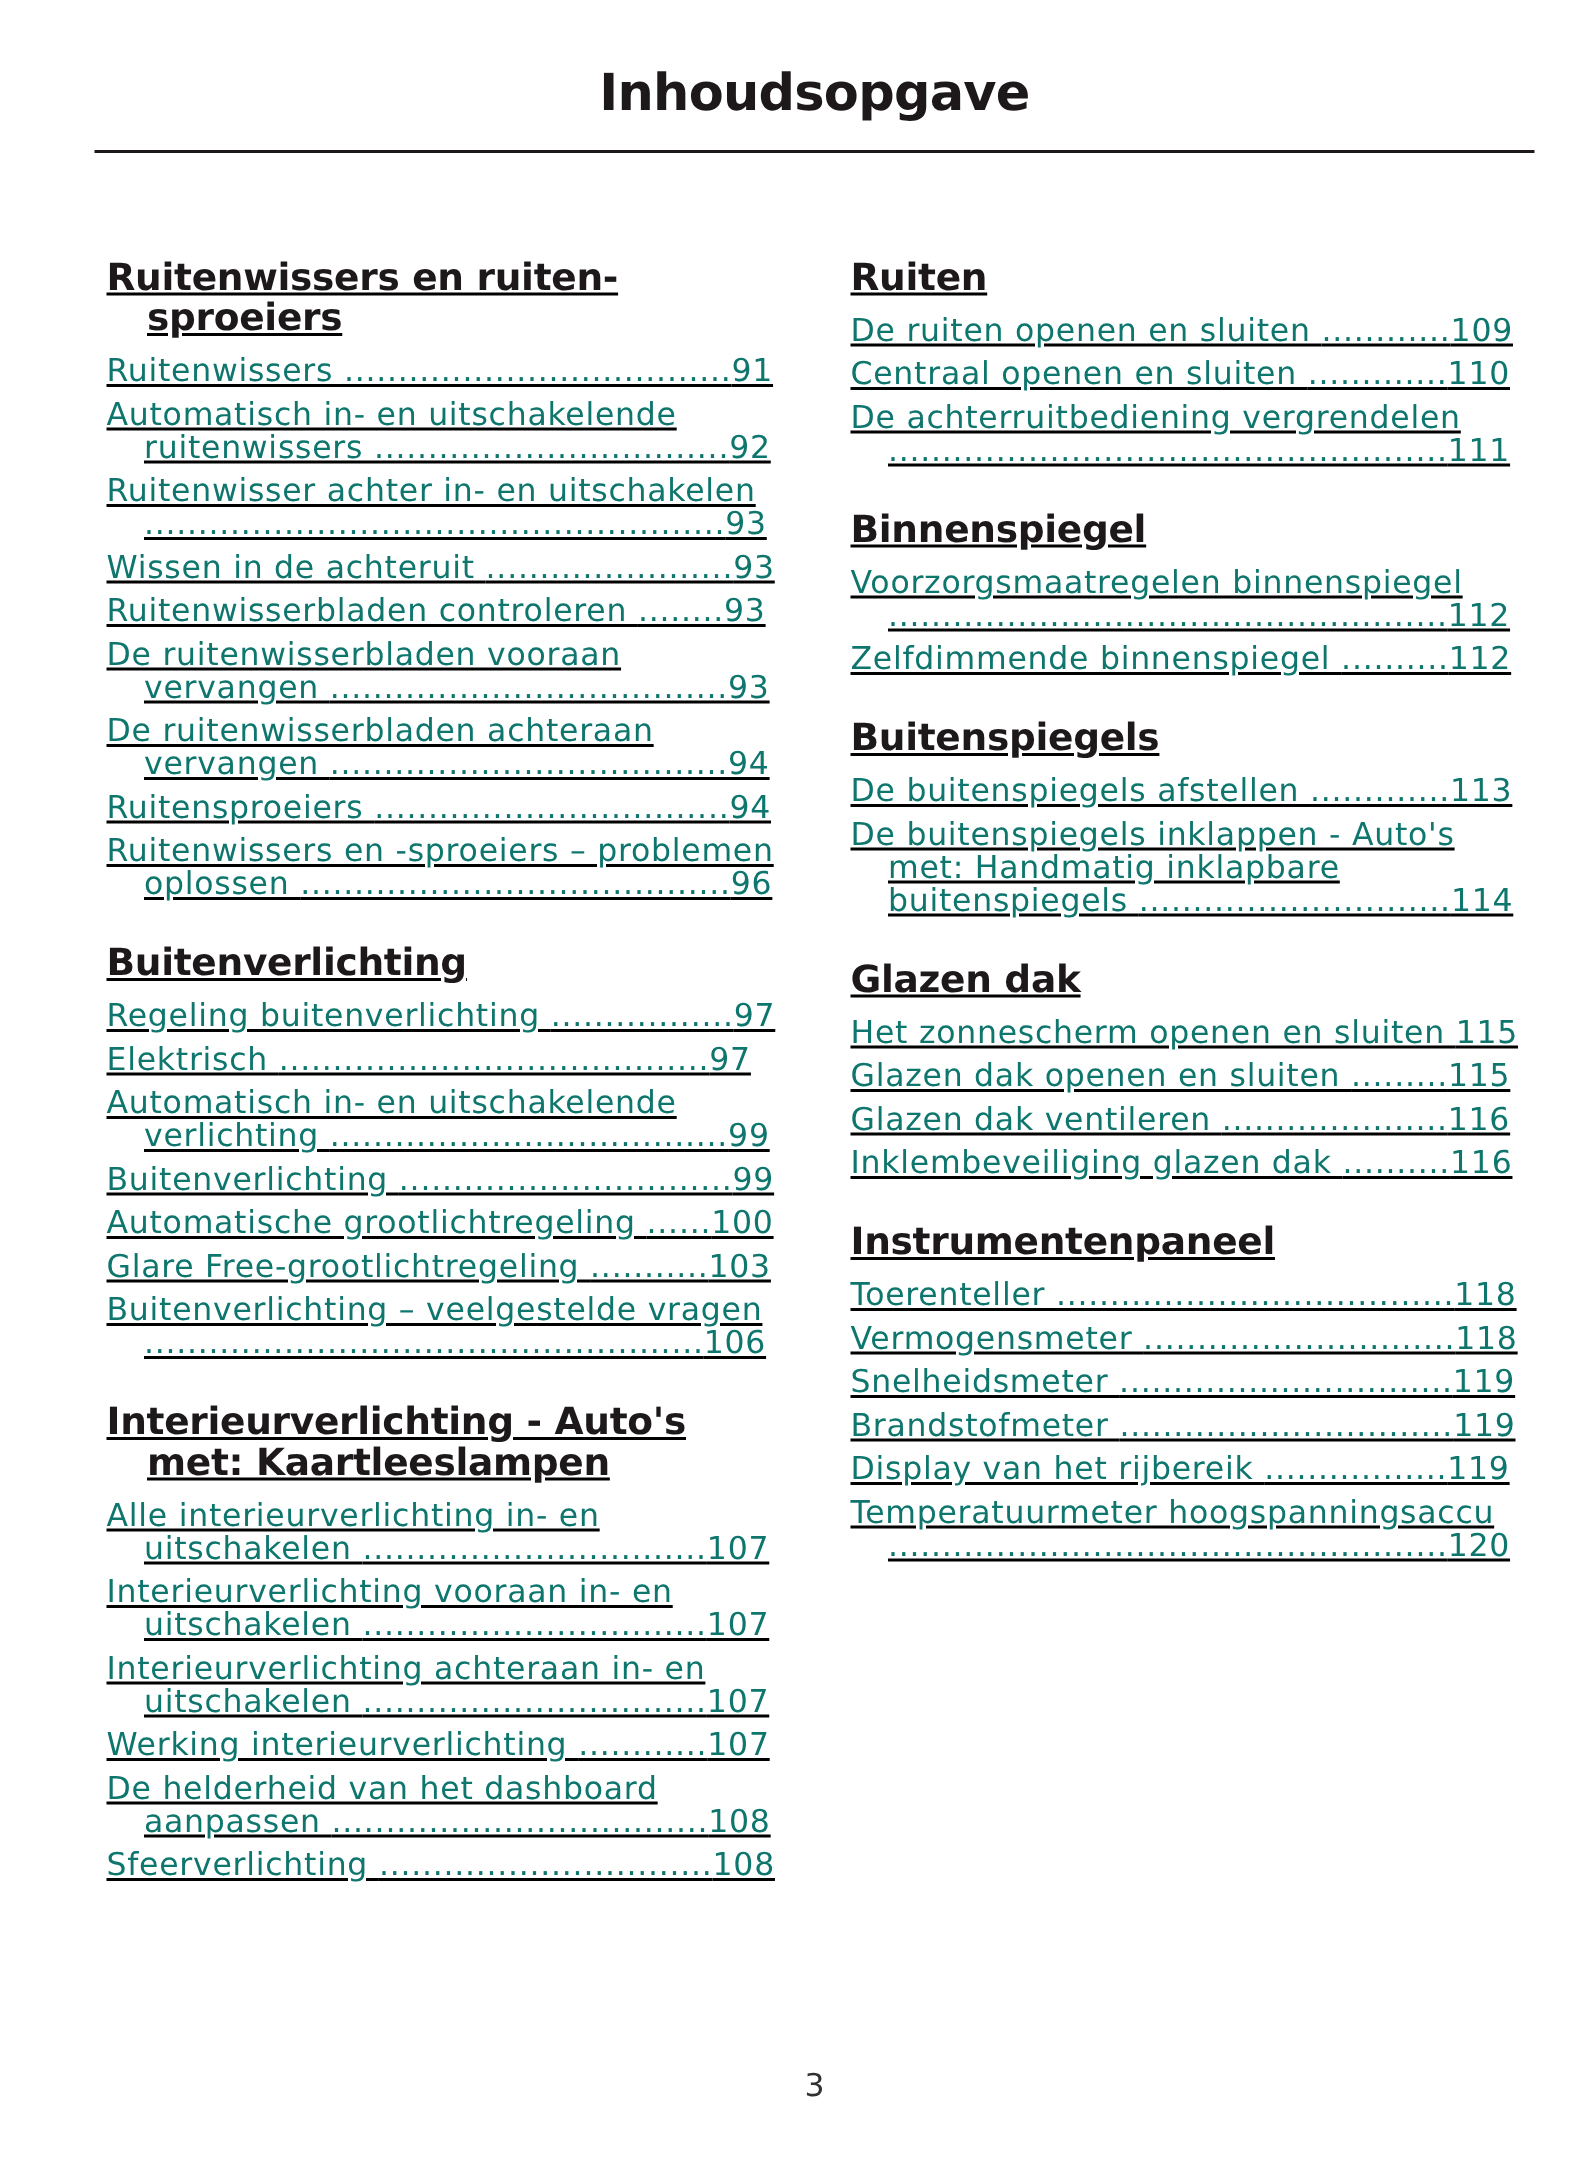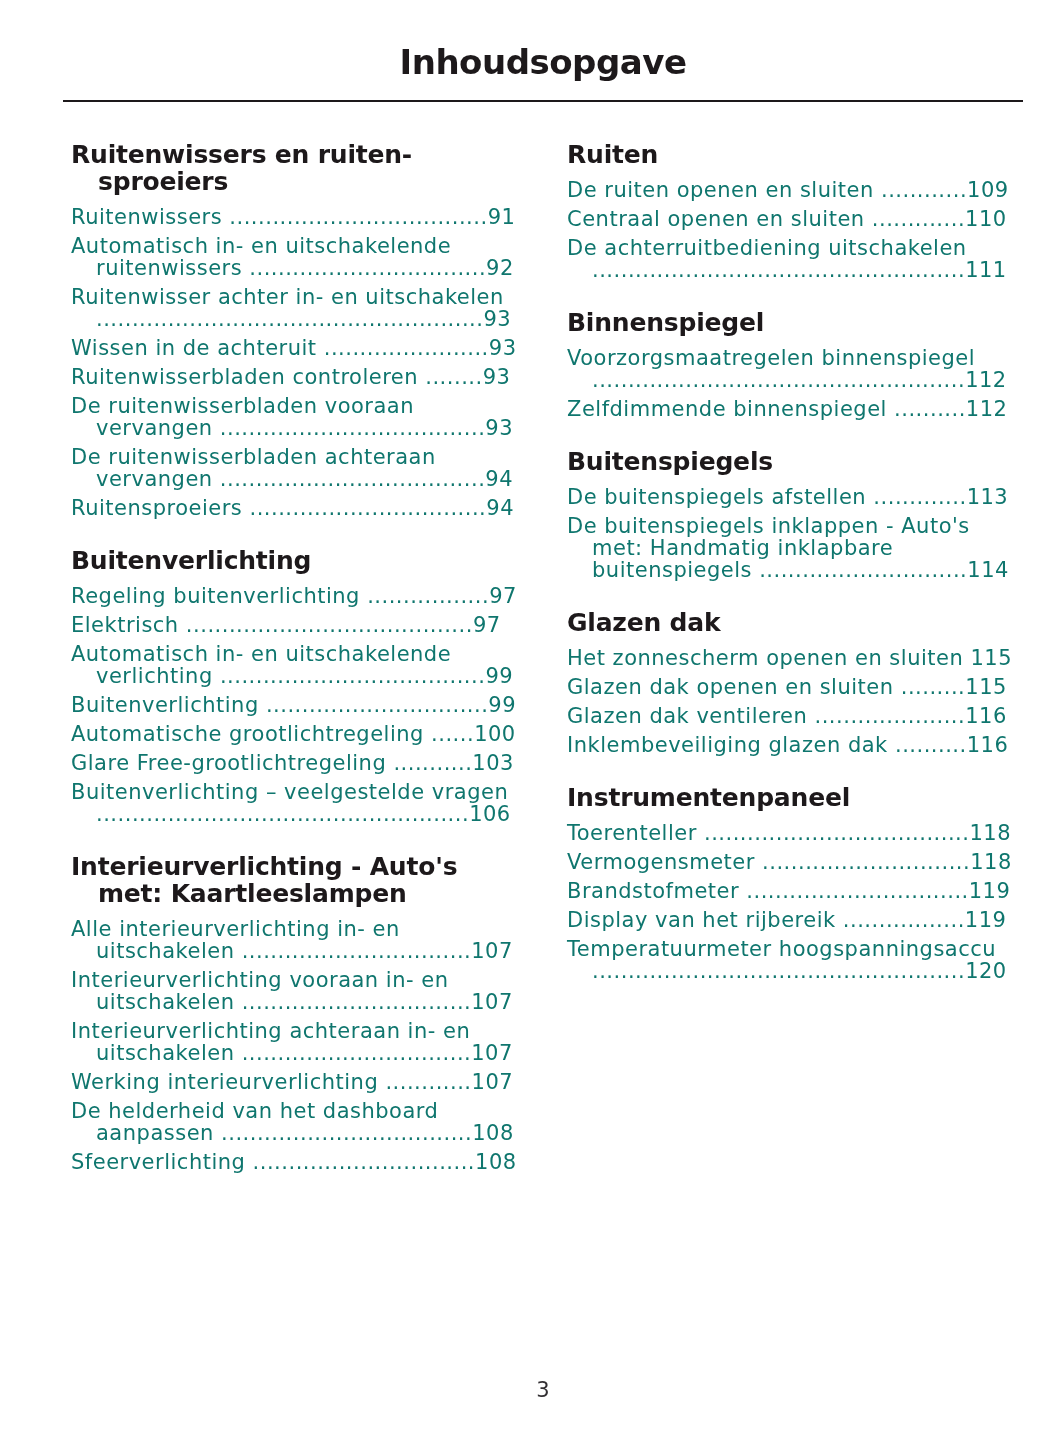--- a/index.html
+++ b/index.html
@@ -12,21 +12,21 @@
     font-family:"DejaVu Sans", sans-serif;
     overflow:hidden;
   }
   .title {
     margin:0; padding-top:44px;
     font-size:34px; line-height:36px;
     font-weight:bold; letter-spacing:-0.5px;
     text-align:center; color:#1d191b;
   }
   .rule { height:2px; background:#1d191b; margin-top:20px; }
-  .cols { display:flex; gap:50px; padding-left:8px; margin-top:39px; }
+  .cols { display:flex; gap:50px; padding-left:8px; margin-top:69px;text-decoration:underline; }
   .col { width:446px; }
   .sec-h {
     margin:28px 0 11px 0;
     padding-left:27px; text-indent:-27px;
     font-size:25px; line-height:27px;
     font-weight:bold; letter-spacing:-0.2px;
     color:#1d191b;
   }
   .sec-h:first-child { margin-top:0; }
   .entry {
@@ -53,54 +53,56 @@
     <div class="col" id="col-left">
         <h2 class="sec-h">Ruitenwissers en ruiten-sproeiers</h2>
         <div class="entry"><span>Ruitenwissers </span><span class="dots">....................................</span><span>91</span></div>
         <div class="entry"><span>Automatisch in- en uitschakelende ruitenwissers </span><span class="dots">.................................</span><span>92</span></div>
         <div class="entry"><span>Ruitenwisser achter in- en uitschakelen </span><span class="dots">......................................................</span><span>93</span></div>
         <div class="entry"><span>Wissen in de achteruit </span><span class="dots">.......................</span><span>93</span></div>
         <div class="entry"><span>Ruitenwisserbladen controleren </span><span class="dots">........</span><span>93</span></div>
         <div class="entry"><span>De ruitenwisserbladen vooraan vervangen </span><span class="dots">.....................................</span><span>93</span></div>
         <div class="entry"><span>De ruitenwisserbladen achteraan vervangen </span><span class="dots">.....................................</span><span>94</span></div>
         <div class="entry"><span>Ruitensproeiers </span><span class="dots">.................................</span><span>94</span></div>
+        <div class="entry"><span>Ruitenwissers en -sproeiers – problemen oplossen </span><span class="dots">........................................</span><span>96</span></div>
         <h2 class="sec-h">Buitenverlichting</h2>
         <div class="entry"><span>Regeling buitenverlichting </span><span class="dots">.................</span><span>97</span></div>
         <div class="entry"><span>Elektrisch </span><span class="dots">........................................</span><span>97</span></div>
         <div class="entry"><span>Automatisch in- en uitschakelende verlichting </span><span class="dots">.....................................</span><span>99</span></div>
         <div class="entry"><span>Buitenverlichting </span><span class="dots">...............................</span><span>99</span></div>
         <div class="entry"><span>Automatische grootlichtregeling </span><span class="dots">......</span><span>100</span></div>
         <div class="entry"><span>Glare Free-grootlichtregeling </span><span class="dots">...........</span><span>103</span></div>
         <div class="entry"><span>Buitenverlichting – veelgestelde vragen </span><span class="dots">....................................................</span><span>106</span></div>
         <h2 class="sec-h">Interieurverlichting - Auto's met: Kaartleeslampen</h2>
         <div class="entry"><span>Alle interieurverlichting in- en uitschakelen </span><span class="dots">................................</span><span>107</span></div>
         <div class="entry"><span>Interieurverlichting vooraan in- en uitschakelen </span><span class="dots">................................</span><span>107</span></div>
         <div class="entry"><span>Interieurverlichting achteraan in- en uitschakelen </span><span class="dots">................................</span><span>107</span></div>
         <div class="entry"><span>Werking interieurverlichting </span><span class="dots">............</span><span>107</span></div>
         <div class="entry"><span>De helderheid van het dashboard aanpassen </span><span class="dots">...................................</span><span>108</span></div>
         <div class="entry"><span>Sfeerverlichting </span><span class="dots">...............................</span><span>108</span></div>
       </div>
     <div class="col" id="col-right">
         <h2 class="sec-h">Ruiten</h2>
         <div class="entry"><span>De ruiten openen en sluiten </span><span class="dots">............</span><span>109</span></div>
         <div class="entry"><span>Centraal openen en sluiten </span><span class="dots">.............</span><span>110</span></div>
-        <div class="entry"><span>De achterruitbediening uitschakelen </span><span class="dots">....................................................</span><span>111</span></div>
+        <div class="entry"><span>De achterruitbediening vergrendelen </span><span class="dots">....................................................</span><span>111</span></div>
         <h2 class="sec-h">Binnenspiegel</h2>
         <div class="entry"><span>Voorzorgsmaatregelen binnenspiegel </span><span class="dots">....................................................</span><span>112</span></div>
         <div class="entry"><span>Zelfdimmende binnenspiegel </span><span class="dots">..........</span><span>112</span></div>
         <h2 class="sec-h">Buitenspiegels</h2>
         <div class="entry"><span>De buitenspiegels afstellen </span><span class="dots">.............</span><span>113</span></div>
         <div class="entry"><span>De buitenspiegels inklappen - Auto's met: Handmatig inklapbare buitenspiegels </span><span class="dots">.............................</span><span>114</span></div>
         <h2 class="sec-h">Glazen dak</h2>
         <div class="entry"><span>Het zonnescherm openen en sluiten </span><span class="dots"></span><span>115</span></div>
         <div class="entry"><span>Glazen dak openen en sluiten </span><span class="dots">.........</span><span>115</span></div>
         <div class="entry"><span>Glazen dak ventileren </span><span class="dots">.....................</span><span>116</span></div>
         <div class="entry"><span>Inklembeveiliging glazen dak </span><span class="dots">..........</span><span>116</span></div>
         <h2 class="sec-h">Instrumentenpaneel</h2>
         <div class="entry"><span>Toerenteller </span><span class="dots">.....................................</span><span>118</span></div>
         <div class="entry"><span>Vermogensmeter </span><span class="dots">.............................</span><span>118</span></div>
+        <div class="entry"><span>Snelheidsmeter </span><span class="dots">...............................</span><span>119</span></div>
         <div class="entry"><span>Brandstofmeter </span><span class="dots">...............................</span><span>119</span></div>
         <div class="entry"><span>Display van het rijbereik </span><span class="dots">.................</span><span>119</span></div>
         <div class="entry"><span>Temperatuurmeter hoogspanningsaccu </span><span class="dots">....................................................</span><span>120</span></div>
       </div>
   </div>
   <div class="pageno">3</div>
 </div>
 
 </body></html>

